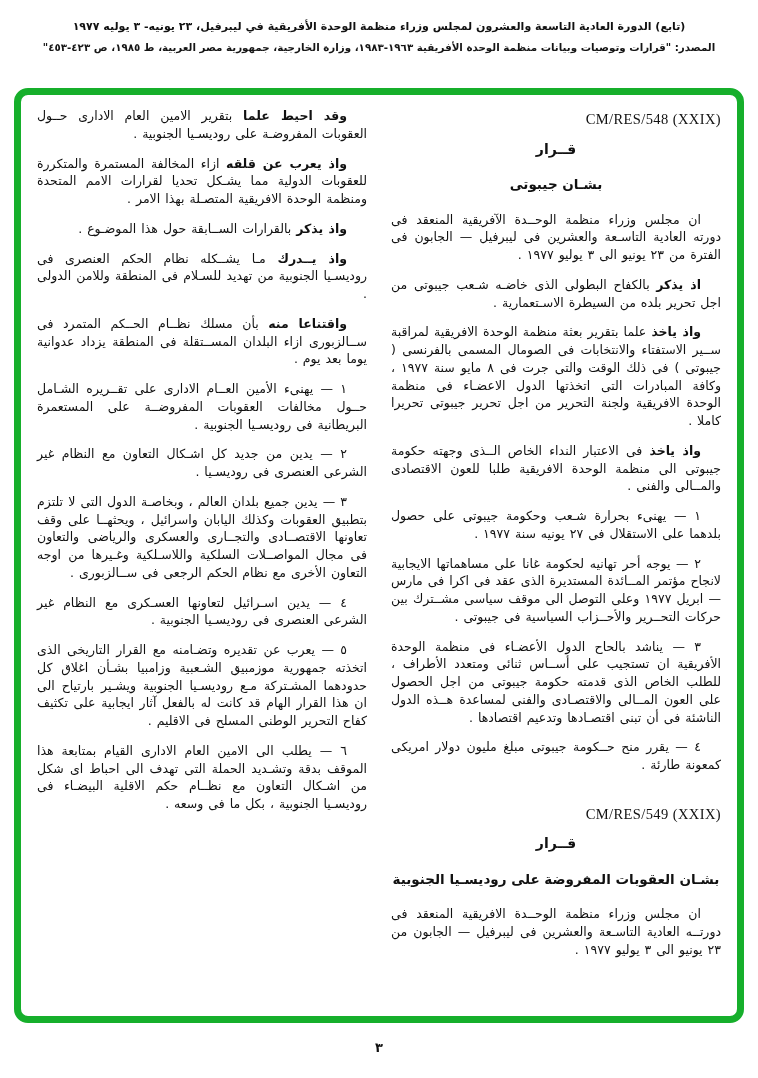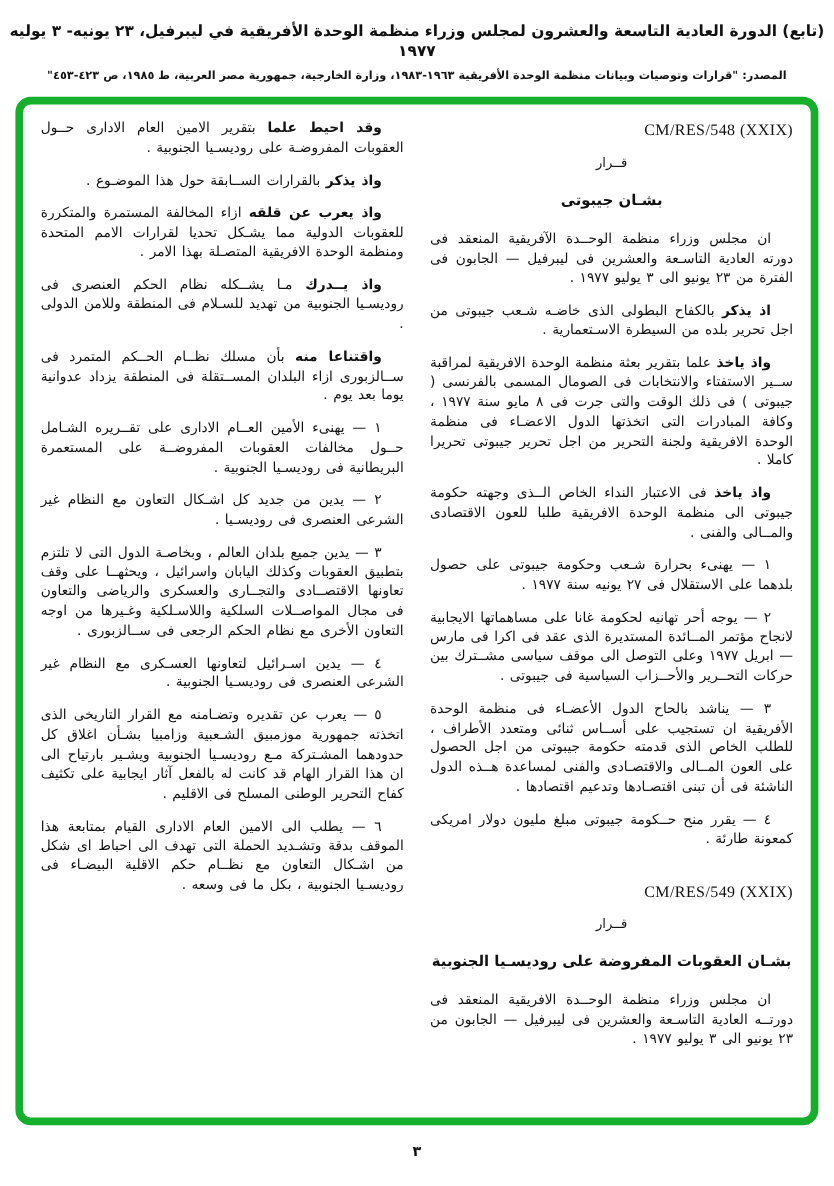--- a/index.html
+++ b/index.html
@@ -2,21 +2,21 @@
 <html lang="ar" style="--green: #16af2b;"><head>
 <meta charset="utf-8">
 <style>
   html,body{margin:0;padding:0;}
   body{
     width:758px;height:1078px;position:relative;background:#ffffff;
     font-family:"DejaVu Sans",sans-serif;color:#111;overflow:hidden;
   }
   
   .page-header{position:absolute;top:20px;left:0;width:758px;direction:rtl;text-align:center;}
-  .hdr-line1{font-size:14px;font-weight:bold;letter-spacing:0;line-height:1.3;padding:0 2px;}
+  .hdr-line1{font-size:11px;font-weight:bold;letter-spacing:0;line-height:1.3;padding:0 2px;}
   .hdr-line2{font-size:10.3px;font-weight:bold;margin-top:7px;color:#151515;padding:0 30px;}
   
   .frame{
     position:absolute;left:14px;top:88px;width:730px;height:935px;box-sizing:border-box;
     border:7px solid var(--green,#16af2b);border-radius:14px;overflow:hidden;
   }
   .frame-inner{
     box-sizing:border-box;width:100%;height:100%;padding:12px 16px 8px 16px;
     display:flex;direction:rtl;gap:24px;
   }
@@ -24,21 +24,21 @@
   
   .block{font-size:12.5px;line-height:1.42;text-align:justify;text-align-last:auto;}
   .block.para{margin:0 0 12px 0;text-indent:20px;word-spacing:1px;}
   .block .lead{font-weight:bold;}
   .block.ref{
     direction:ltr;text-align:right;font-family:"Liberation Serif","DejaVu Serif",serif;
     font-size:14.5px;letter-spacing:.4px;margin:2px 0 10px 0;text-indent:0;
   }
   .block.ref:not(:first-child){margin-top:30px;}
   .block.heading{
-    font-weight:normal;text-align:left;text-align-last:center;font-size:12px;
+    font-weight:bold;text-align:left;text-align-last:center;font-size:14px;
     margin:10px 0 16px 0;text-indent:0;
   }
   .block.subheading{
     font-weight:bold;text-align:center;text-align-last:center;font-size:13.5px;
     margin:8px 0 16px 0;text-indent:0;
   }
   
   .page-number{
     position:absolute;left:0;top:1040px;width:758px;text-align:center;
     font-size:13px;font-weight:bold;direction:rtl;
@@ -66,22 +66,22 @@
         <div class="block para">٢ — يوجه أحر تهانيه لحكومة غانا على مساهماتها الايجابية لانجاح مؤتمر المــائدة المستديرة الذى عقد فى اكرا فى مارس— ابريل ١٩٧٧ وعلى التوصل الى موقف سياسى مشــترك بين حركات التحــرير والأحــزاب السياسية فى جيبوتى .</div>
         <div class="block para">٣ — يناشد بالحاح الدول الأعضـاء فى منظمة الوحدة الأفريقية ان تستجيب على أســاس ثنائى ومتعدد الأطراف ، للطلب الخاص الذى قدمته حكومة جيبوتى من اجل الحصول على العون المــالى والاقتصـادى والفنى لمساعدة هــذه الدول الناشئة فى أن تبنى اقتصـادها وتدعيم اقتصادها .</div>
         <div class="block para">٤ — يقرر منح حــكومة جيبوتى مبلغ مليون دولار امريكى كمعونة طارئة .</div>
         <div class="block ref">CM/RES/549 (XXIX)</div>
         <div class="block heading">قــرار</div>
         <div class="block subheading">بشـان العقوبات المفروضة على روديسـيا الجنوبية</div>
         <div class="block para">ان مجلس وزراء منظمة الوحــدة الافريقية المنعقد فى دورتــه العادية التاسـعة والعشرين فى ليبرفيل — الجابون من ٢٣ يونيو الى ٣ يوليو ١٩٧٧ .</div>
       </section>
     <section class="col">
         <div class="block para"><span class="lead">وقد احيط علما</span> بتقرير الامين العام الادارى حــول العقوبات المفروضـة على روديسـيا الجنوبية .</div>
+        <div class="block para"><span class="lead">واذ يعرب عن قلقه</span> ازاء المخالفة المستمرة والمتكررة للعقوبات الدولية مما يشـكل تحديا لقرارات الامم المتحدة ومنظمة الوحدة الافريقية المتصـلة بهذا الامر .</div>
         <div class="block para"><span class="lead">واذ يذكر</span> بالقرارات الســابقة حول هذا الموضـوع .</div>
-        <div class="block para"><span class="lead">واذ يعرب عن قلقه</span> ازاء المخالفة المستمرة والمتكررة للعقوبات الدولية مما يشـكل تحديا لقرارات الامم المتحدة ومنظمة الوحدة الافريقية المتصـلة بهذا الامر .</div>
         <div class="block para"><span class="lead">واذ يــدرك</span> مـا يشــكله نظام الحكم العنصرى فى روديسـيا الجنوبية من تهديد للسـلام فى المنطقة وللامن الدولى .</div>
         <div class="block para"><span class="lead">واقتناعا منه</span> بأن مسلك نظــام الحــكم المتمرد فى ســالزبورى ازاء البلدان المســتقلة فى المنطقة يزداد عدوانية يوما بعد يوم .</div>
         <div class="block para">١ — يهنىء الأمين العــام الادارى على تقــريره الشـامل حــول مخالفات العقوبات المفروضــة على المستعمرة البريطانية فى روديسـيا الجنوبية .</div>
         <div class="block para">٢ — يدين من جديد كل اشـكال التعاون مع النظام غير الشرعى العنصرى فى روديسـيا .</div>
         <div class="block para">٣ — يدين جميع بلدان العالم ، وبخاصـة الدول التى لا تلتزم بتطبيق العقوبات وكذلك اليابان واسرائيل ، ويحثهــا على وقف تعاونها الاقتصــادى والتجــارى والعسكرى والرياضى والتعاون فى مجال المواصــلات السلكية واللاسـلكية وغـيرها من اوجه التعاون الأخرى مع نظام الحكم الرجعى فى ســالزبورى .</div>
         <div class="block para">٤ — يدين اسـرائيل لتعاونها العسـكرى مع النظام غير الشرعى العنصرى فى روديسـيا الجنوبية .</div>
         <div class="block para">٥ — يعرب عن تقديره وتضـامنه مع القرار التاريخى الذى اتخذته جمهورية موزمبيق الشـعبية وزامبيا بشـأن اغلاق كل حدودهما المشـتركة مـع روديسـيا الجنوبية ويشـير بارتياح الى ان هذا القرار الهام قد كانت له بالفعل آثار ايجابية على تكثيف كفاح التحرير الوطنى المسلح فى الاقليم .</div>
         <div class="block para">٦ — يطلب الى الامين العام الادارى القيام بمتابعة هذا الموقف بدقة وتشـديد الحملة التى تهدف الى احباط اى شكل من اشـكال التعاون مع نظــام حكم الاقلية البيضـاء فى روديسـيا الجنوبية ، بكل ما فى وسعه .</div>
       </section>
   </div>

